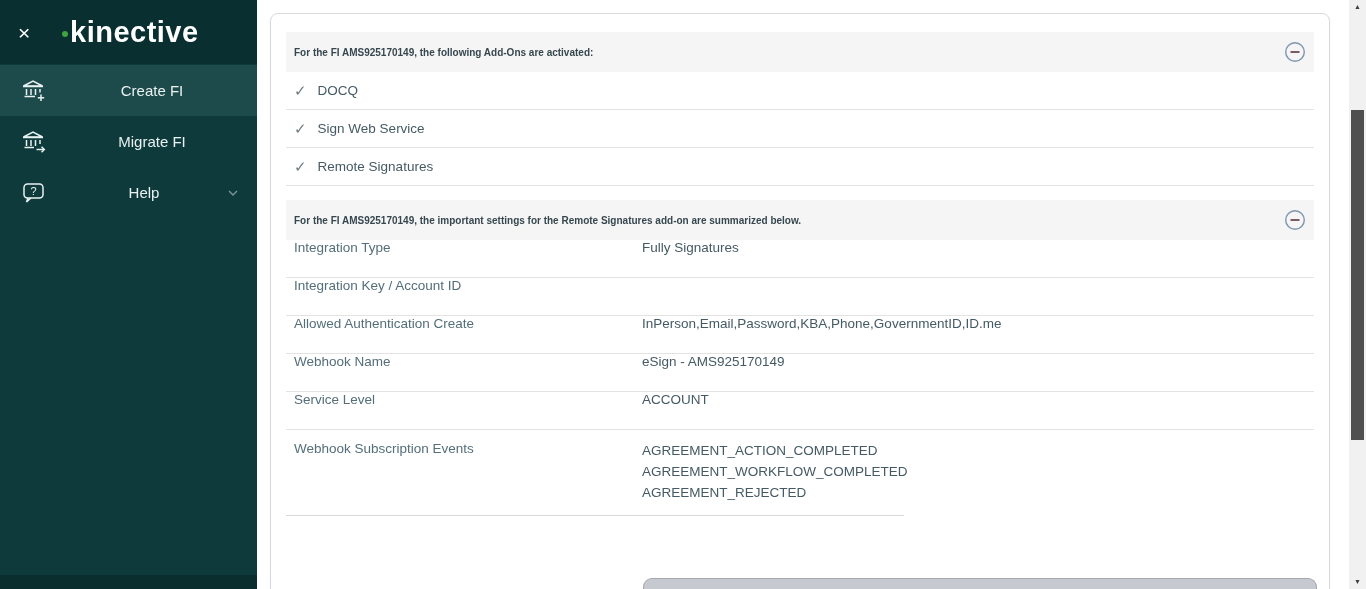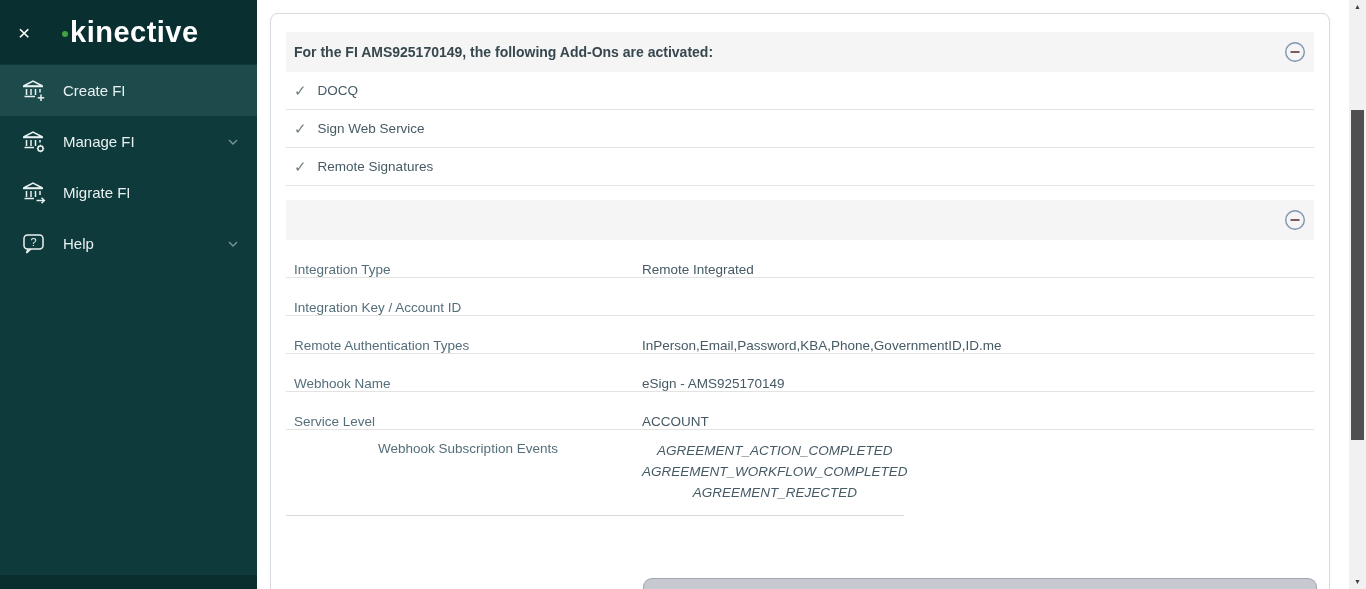--- a/index.html
+++ b/index.html
@@ -14,48 +14,48 @@
   html,body{margin:0;padding:0;}
   body{font-family:"Liberation Sans",sans-serif;background:#fff;}
   .screen{position:relative;width:1366px;height:589px;background:#fff;overflow:hidden;}
 
   
   .sidebar{position:absolute;left:0;top:0;width:257px;height:589px;background:var(--sidebar-bg);}
   .logo-band{height:64px;background:var(--logo-band-bg);display:flex;align-items:center;padding:0 18px;}
   .close-x{color:#fff;font-size:21px;line-height:1;width:30px;cursor:pointer;font-weight:400;}
   .brand{position:relative;color:#fff;font-size:29px;font-weight:700;letter-spacing:.5px;margin-left:14px;padding-left:8px;}
   .brand-dot{position:absolute;left:0;top:15px;width:6px;height:6px;border-radius:50%;background:var(--brand-green);}
-  .nav{padding-top:1px;}
+  .nav{padding-top:1px;text-align:center;}
   .nav-item{height:51px;display:flex;align-items:center;padding:0 16px 0 20px;color:var(--sidebar-text);font-size:15px;cursor:pointer;}
   .nav-item.active{background:var(--active-item-bg);}
   .nav-icon{width:27px;height:27px;margin-right:16px;flex:0 0 27px;display:flex;align-items:center;justify-content:center;}
   .nav-icon svg{display:block;}
   .nav-label{flex:1;}
   .chev{width:16px;height:16px;opacity:.75;}
   .sidebar-footer{position:absolute;left:0;bottom:0;width:100%;height:14px;background:#0a2d2e;}
 
   
   .card{position:absolute;left:270px;top:13px;width:1060px;height:660px;background:#fff;
         border:1px solid #d8dadc;border-radius:8px;box-shadow:0 1px 3px rgba(0,0,0,.05);
         padding:18px 15px 0 15px;}
   .section-header{background:var(--header-bg);height:40px;display:flex;align-items:center;
-        padding:0 8px;font-weight:bold;font-size:14px;color:var(--header-text);}
+        padding:0 8px;font-weight:bold;font-size:10px;color:var(--header-text);}
   .collapse-btn{margin-left:auto;width:22px;height:22px;cursor:pointer;background:none;border:none;padding:0;display:flex;}
   .addon-row{height:38px;display:flex;align-items:center;padding-left:8px;
         border-bottom:1px solid var(--divider);font-size:13.5px;color:var(--body-text);}
   .addon-row:first-of-type{margin-top:3px;}
   .check{color:#6d7a80;margin-right:11px;font-size:15px;font-weight:400;}
   .settings-header{margin-top:14px;}
-  .setting-row{display:flex;align-items:flex-end;min-height:38px;padding-left:8px;
+  .setting-row{display:flex;align-items:flex-start;min-height:38px;padding-left:8px;
         border-bottom:1px solid var(--divider);font-size:13.5px;}
   .setting-label{width:348px;flex:0 0 348px;color:var(--label-text);}
   .setting-value{color:var(--body-text);}
-  .setting-row.multiline{align-items:flex-start;border-bottom:none;padding-top:10px;padding-bottom:12px;text-align:center;}
+  .setting-row.multiline{align-items:flex-start;border-bottom:none;padding-top:10px;padding-bottom:12px;}
   .setting-row.multiline .setting-label{padding-top:1px;}
-  .value-lines div{line-height:21px;color:var(--body-text);font-style:italic;}
+  .value-lines div{line-height:21px;color:var(--body-text);}
   .partial-divider{border-top:1px solid #d9d9d9;width:618px;height:0;}
 
   
   .bottom-bar{position:absolute;left:643px;top:578px;width:674px;height:16px;
         background:var(--bottom-bar-bg);border:1px solid var(--bottom-bar-border);
         border-bottom:none;border-radius:9px 9px 0 0;}
 
   
   .scrollbar{position:absolute;right:0;top:0;width:17px;height:589px;background:var(--scroll-track);}
   .scroll-arrow{position:absolute;left:0;width:17px;text-align:center;font-size:7px;color:#3f3f3f;cursor:pointer;line-height:10px;}
@@ -89,39 +89,20 @@
               <path d="M15.5 12 V18"></path>
               <path d="M20 12 V15.5"></path>
             <path d="M4.5 19.5 H15"></path>
             <path d="M21 17.5 V24"></path>
               <path d="M17.8 20.8 H24.2"></path>
           </svg>
         </span>
         <span class="nav-label">Create FI</span>
       </div>
 
-      <div class="nav-item">
-        <span class="nav-icon">
-          <svg width="27" height="27" viewBox="0 0 27 27" fill="none" stroke="#e9f1f1" stroke-width="1.5">
-            <path d="M3.5 9 L13 4 L22.5 9 Z"></path>
-              <path d="M3 9.5 H23"></path>
-            <path d="M6.5 12 V18"></path>
-              <path d="M11 12 V18"></path>
-              <path d="M15.5 12 V18"></path>
-              <path d="M20 12 V14.5"></path>
-            <path d="M4.5 19.5 H14"></path>
-            <circle cx="20.5" cy="20.5" r="2.6"></circle>
-            <path d="M20.5 16.8 V18 M20.5 23 V24.2 M16.8 20.5 H18 M23 20.5 H24.2 M18 18 l.8.8 M22.2 22.2 l.8.8 M23 18 l-.8.8 M18.8 22.2 l-.8.8" stroke-width="1.2"></path>
-          </svg>
-        </span>
-        <span class="nav-label">Manage FI</span>
-        <svg class="chev" viewBox="0 0 24 24" fill="none" stroke="#9ab5b5" stroke-width="2">
-            <path d="M6 9 L12 15 L18 9"></path>
-          </svg>
-      </div>
 
       <div class="nav-item">
         <span class="nav-icon">
           <svg width="27" height="27" viewBox="0 0 27 27" fill="none" stroke="#e9f1f1" stroke-width="1.5">
             <path d="M3.5 9 L13 4 L22.5 9 Z"></path>
               <path d="M3 9.5 H23"></path>
             <path d="M6.5 12 V18"></path>
               <path d="M11 12 V18"></path>
               <path d="M15.5 12 V18"></path>
               <path d="M20 12 V16"></path>
@@ -171,37 +152,38 @@
     <div class="addon-row">
       <span class="check">✓</span>
       <span>Sign Web Service</span>
     </div>
     <div class="addon-row">
       <span class="check">✓</span>
       <span>Remote Signatures</span>
     </div>
 
     <div class="section-header settings-header">
+      <span>For the FI AMS925170149, the important settings for the Remote Signatures add-on are summarized below.</span>
       <button class="collapse-btn" title="">
         <svg width="22" height="22" viewBox="0 0 22 22" fill="none">
           <circle cx="11" cy="11" r="9.3" stroke="#7f95b2" stroke-width="1.4"></circle>
           <path d="M6.5 11 H15.5" stroke="#6e4a52" stroke-width="1.8"></path>
         </svg>
       </button>
     </div>
 
     <div class="setting-row">
       <span class="setting-label">Integration Type</span>
-      <span class="setting-value">Remote Integrated</span>
+      <span class="setting-value">Fully Signatures</span>
     </div>
     <div class="setting-row">
       <span class="setting-label">Integration Key / Account ID</span>
     </div>
     <div class="setting-row">
-      <span class="setting-label">Remote Authentication Types</span>
+      <span class="setting-label">Allowed Authentication Create</span>
       <span class="setting-value">InPerson,Email,Password,KBA,Phone,GovernmentID,ID.me</span>
     </div>
     <div class="setting-row">
       <span class="setting-label">Webhook Name</span>
       <span class="setting-value">eSign - AMS925170149</span>
     </div>
     <div class="setting-row">
       <span class="setting-label">Service Level</span>
       <span class="setting-value">ACCOUNT</span>
     </div>

